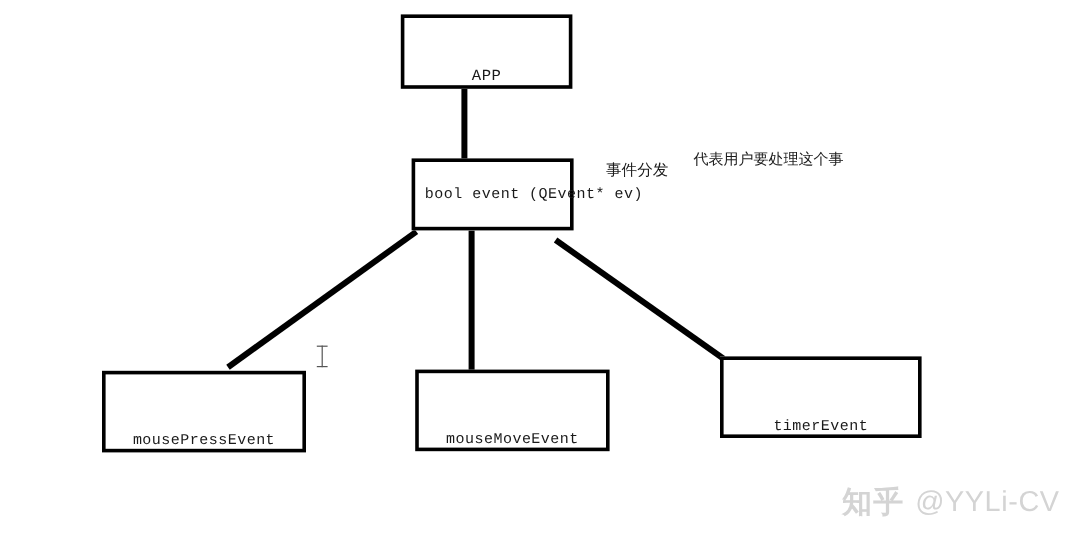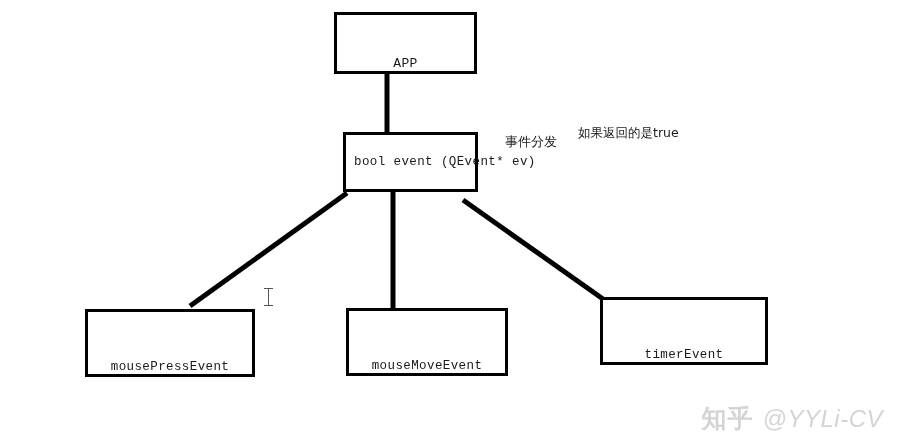--- a/index.html
+++ b/index.html
@@ -161,21 +161,20 @@
     font-family: "DejaVu Sans", "Liberation Sans", sans-serif;
     font-size: 25px;
     font-weight: 700;
     letter-spacing: 1px;
     margin-left: 36px;
   }
   #watermark .wm-handle {
     font-family: "Liberation Sans", sans-serif;
     font-size: 24px;
     letter-spacing: 0.5px;
-    font-style: italic;
   }
 </style>
 </head>
 <body>
 
 <div id="canvas">
 
   <svg id="connectors" viewBox="0 0 901 445" xmlns="http://www.w3.org/2000/svg">
 
     <line x1="387" y1="74" x2="387" y2="133" stroke="#000000" stroke-width="5"></line>
@@ -191,21 +190,21 @@
     <span class="node-label">APP</span>
   </div>
 
   <div class="node" id="node-event">
     <span class="node-label">bool event (QEvent* ev)</span>
   </div>
 
   <div id="dispatch-label">事件分发</div>
 
   <div id="return-note">
-    <div class="note-line">如果返回的是true</div>
+    <div class="note-line">代表用户要处理这个事</div>
   </div>
 
   <div class="node" id="node-mousepress">
     <span class="node-label">mousePressEvent</span>
   </div>
 
   <div class="node" id="node-mousemove">
     <span class="node-label">mouseMoveEvent</span>
   </div>
 

